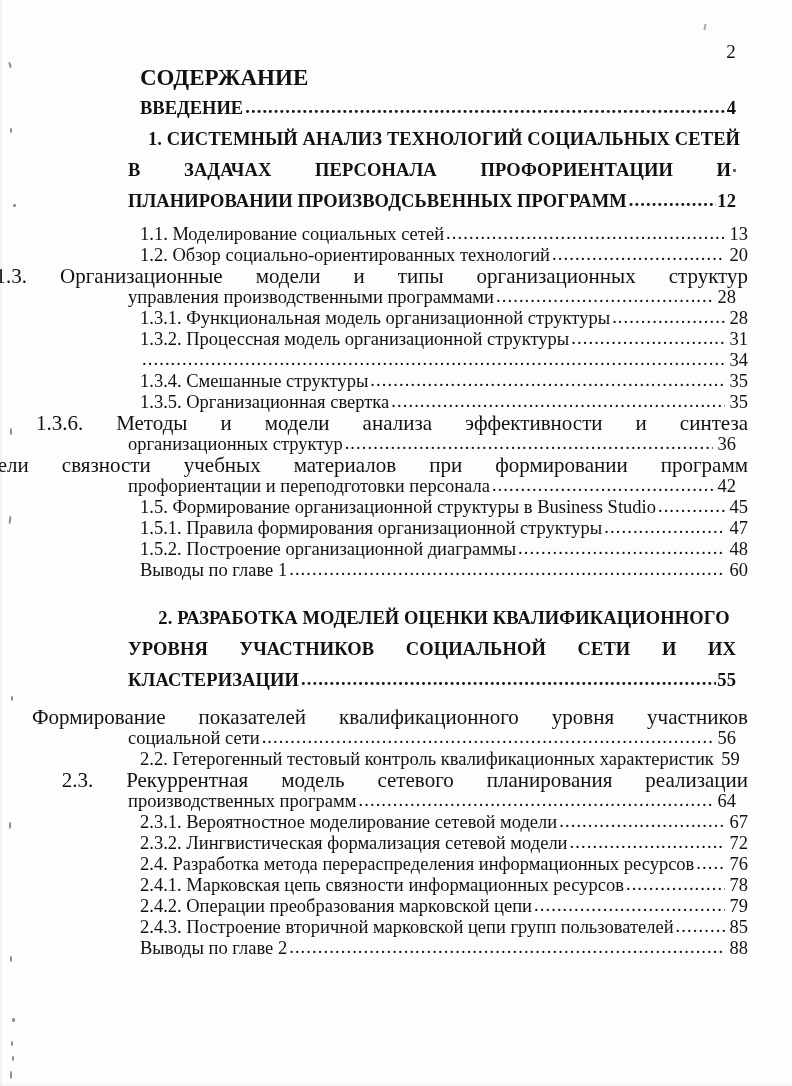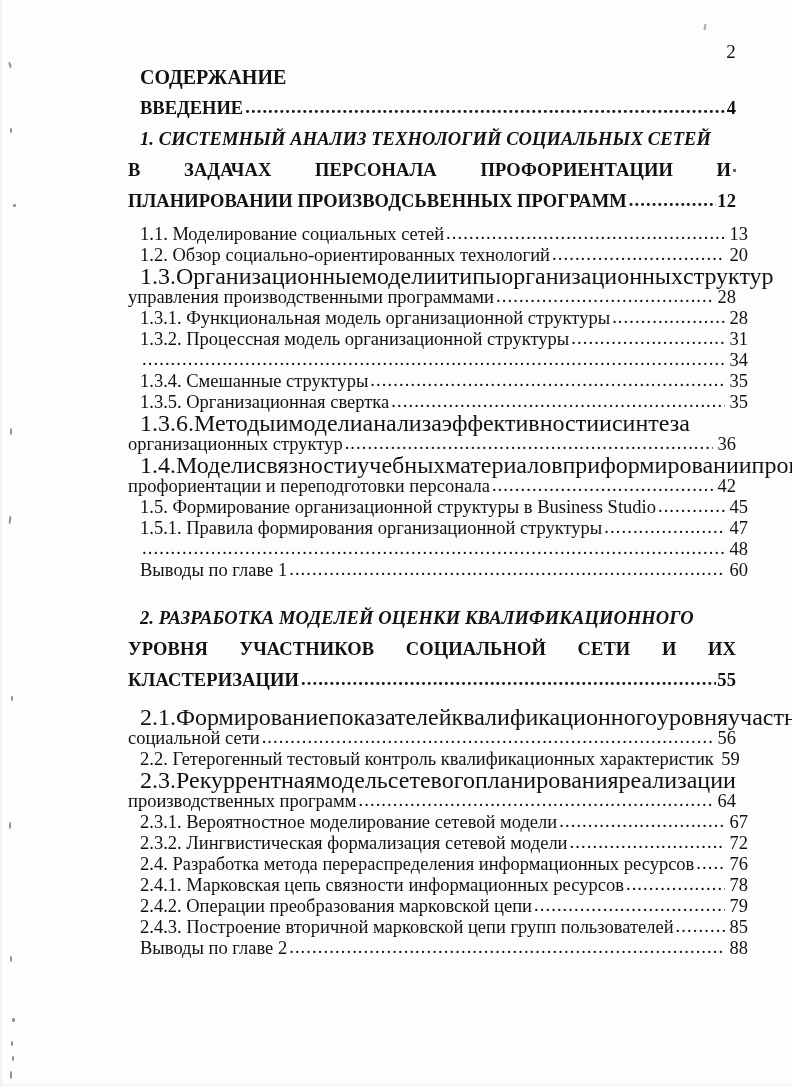--- a/index.html
+++ b/index.html
@@ -111,44 +111,43 @@
     letter-spacing: 0.1px;
   }
   .chap-row {
     display: flex;
     align-items: baseline;
     width: 100%;
     white-space: nowrap;
   }
   .chap-just {
     display: flex;
-    justify-content: flex-start;
+    justify-content: center;
     width: 100%;
     white-space: nowrap;
-    font-style: italic;
   }
   .chap-just.firstline { padding-left: 12px; }
   .chap-row .leader {
     flex: 1 1 auto;
     overflow: hidden;
     white-space: nowrap;
     letter-spacing: 1.1px;
     margin: 0 1px 0 2px;
     transform: translateY(-1px);
     font-weight: bold;
   }
   .chap-row .leader::before {
     content: "......................................................................................................................................................................";
   }
   .chap-row .pg { flex: 0 0 auto; }
 
   
   .plain-head {
     font-weight: bold;
-    font-size: 20px;
+    font-size: 23px;
     line-height: 31px;
     padding-left: 12px;
   }
   .head-row {
     display: flex;
     align-items: baseline;
     font-weight: bold;
     font-size: 18.5px;
     line-height: 31px;
     padding-left: 12px;
@@ -178,26 +177,27 @@
   .gap-sm { height: 7px; }
   .gap-md { height: 11px; }
   .gap-lg { height: 22px; }
 
   
   .spread { display: flex; justify-content: space-between; width: 100%; }
 
   
   .body-spread {
     display: flex;
-    justify-content: flex-start;
+    justify-content: flex-end;
     width: 100%;
-    font-size: 24px;
+    font-size: 21px;
     line-height: 21px;
     white-space: nowrap;
     padding-left: 12px;
+    gap: 33px;
   }
 </style>
 </head>
 <body>
 
 <div class="page">
 
   <div class="scan-edge-left"></div>
   <div class="scan-edge-bottom"></div>
 
@@ -341,20 +341,21 @@
       <span class="lbl">1.5. Формирование организационной структуры в Business Studio</span>
       <span class="leader"></span>
       <span class="pg">45</span>
     </div>
     <div class="toc-line lvl-1">
       <span class="lbl">1.5.1. Правила формирования организационной структуры</span>
       <span class="leader"></span>
       <span class="pg">47</span>
     </div>
     <div class="toc-line lvl-1">
+      <span class="lbl">1.5.2. Построение организационной диаграммы</span>
       <span class="leader"></span>
       <span class="pg">48</span>
     </div>
     <div class="toc-line lvl-1">
       <span class="lbl">Выводы по главе 1</span>
       <span class="leader"></span>
       <span class="pg">60</span>
     </div>
 
     <div class="gap-lg"></div>

